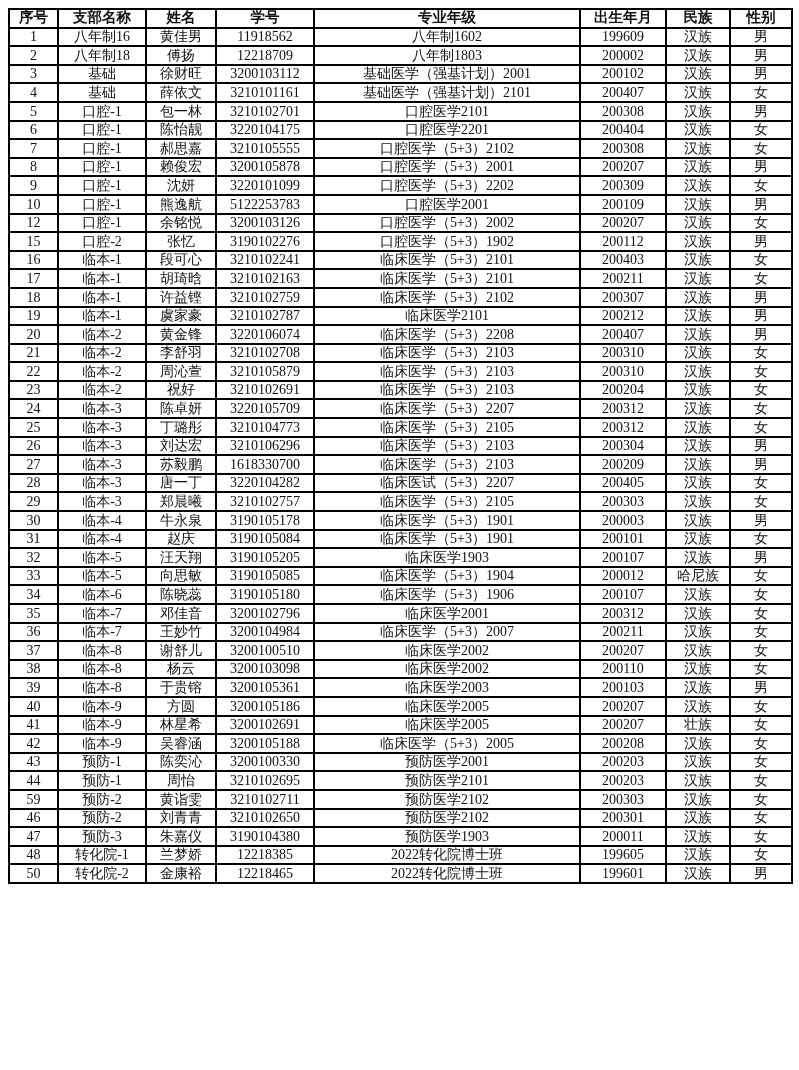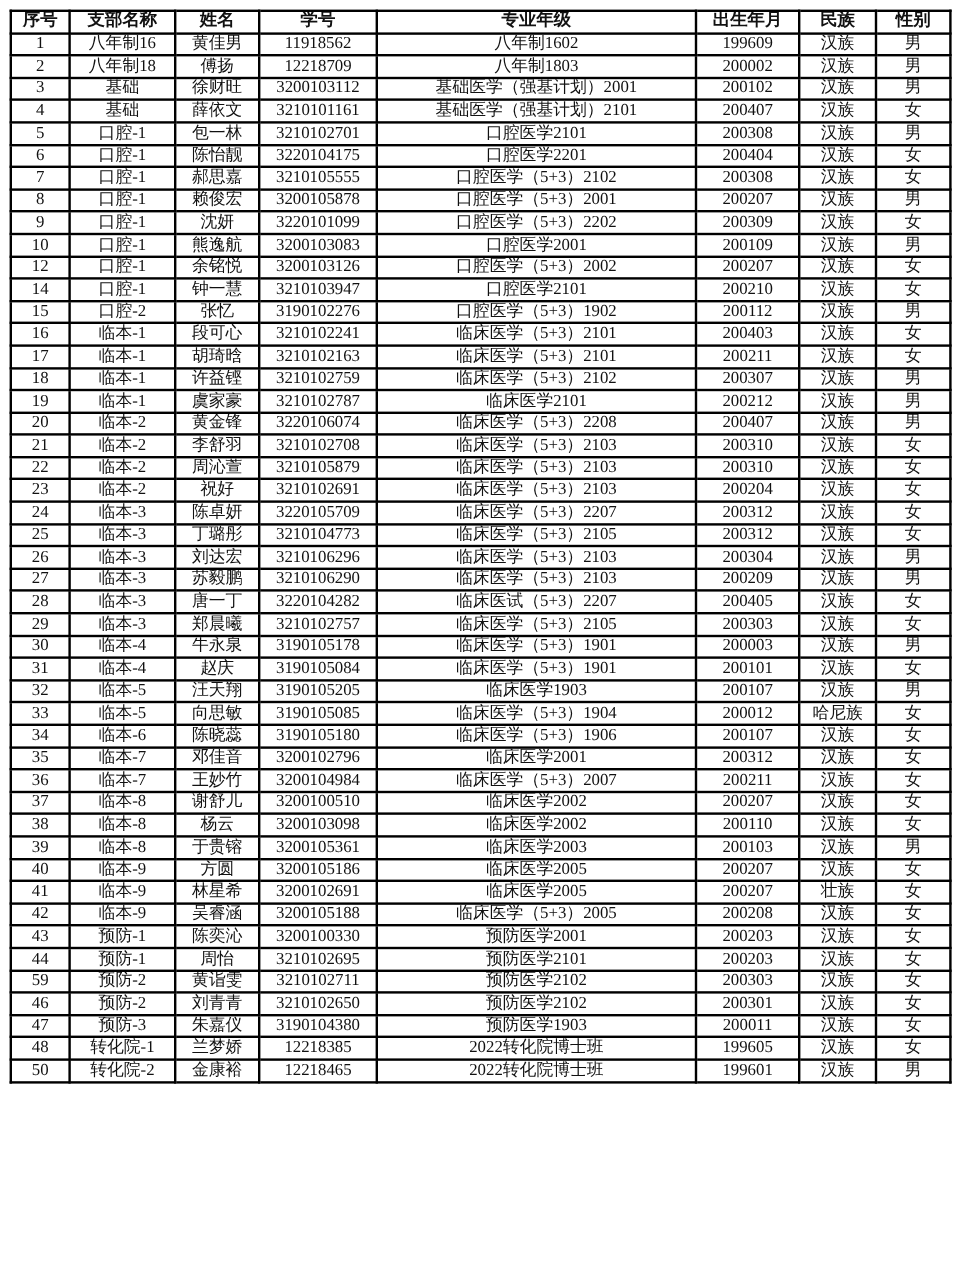--- a/index.html
+++ b/index.html
@@ -162,43 +162,33 @@
           <td>3220101099</td>
           <td>口腔医学（5+3）2202</td>
           <td>200309</td>
           <td>汉族</td>
           <td>女</td>
         </tr>
         <tr>
           <td>10</td>
           <td>口腔-1</td>
           <td>熊逸航</td>
-          <td>3200103083</td>
+          <td>5122253783</td>
           <td>口腔医学2001</td>
           <td>200109</td>
           <td>汉族</td>
           <td>男</td>
         </tr>
         <tr>
           <td>12</td>
           <td>口腔-1</td>
           <td>余铭悦</td>
           <td>3200103126</td>
           <td>口腔医学（5+3）2002</td>
           <td>200207</td>
-          <td>汉族</td>
-          <td>女</td>
-        </tr>
-        <tr>
-          <td>14</td>
-          <td>口腔-1</td>
-          <td>钟一慧</td>
-          <td>3210103947</td>
-          <td>口腔医学2101</td>
-          <td>200210</td>
           <td>汉族</td>
           <td>女</td>
         </tr>
         <tr>
           <td>15</td>
           <td>口腔-2</td>
           <td>张忆</td>
           <td>3190102276</td>
           <td>口腔医学（5+3）1902</td>
           <td>200112</td>
@@ -312,21 +302,21 @@
           <td>3210106296</td>
           <td>临床医学（5+3）2103</td>
           <td>200304</td>
           <td>汉族</td>
           <td>男</td>
         </tr>
         <tr>
           <td>27</td>
           <td>临本-3</td>
           <td>苏毅鹏</td>
-          <td>3210106290</td>
+          <td>1618330700</td>
           <td>临床医学（5+3）2103</td>
           <td>200209</td>
           <td>汉族</td>
           <td>男</td>
         </tr>
         <tr>
           <td>28</td>
           <td>临本-3</td>
           <td>唐一丁</td>
           <td>3220104282</td>

